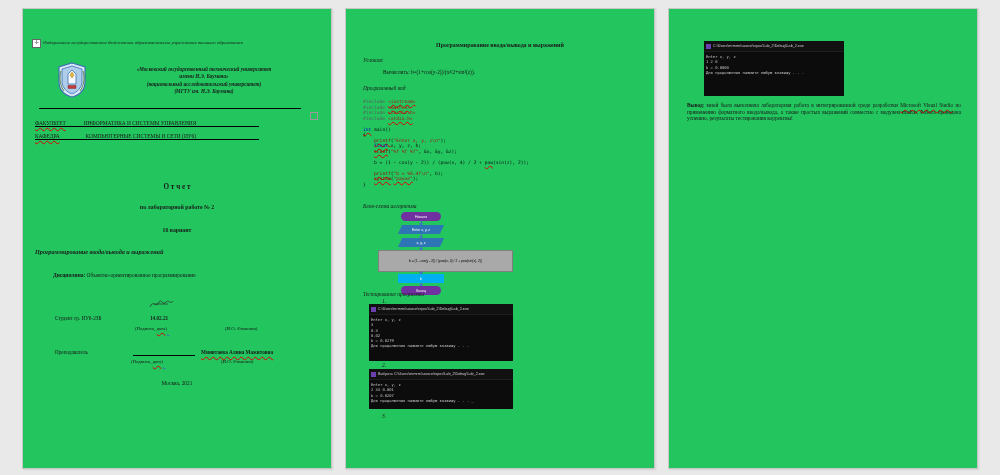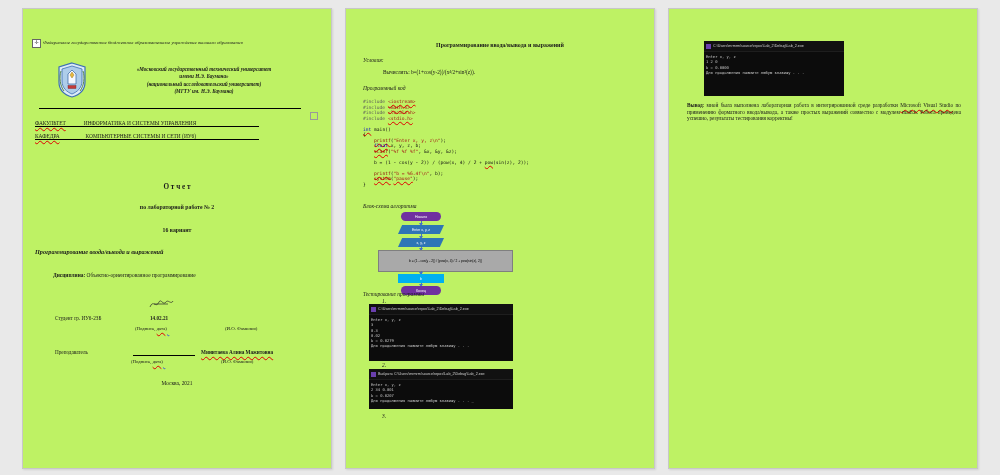--- a/index.html
+++ b/index.html
@@ -1,21 +1,21 @@
 <!DOCTYPE html>
 <html><head>
 <meta charset="utf-8">
 <style>
   html,body{margin:0;padding:0;}
   body{
     width:1000px;height:475px;background:#e9e9e9;position:relative;overflow:hidden;
     font-family:"Liberation Serif", serif;color:#1a1a1a;
     -webkit-font-smoothing:antialiased;
   }
-  .page{position:absolute;top:8px;width:308px;height:459px;background:#bef264;
+  .page{position:absolute;top:8px;width:308px;height:459px;background:#22c55e;
         border:1px solid #c7c7c7;box-shadow:1px 1px 2px rgba(0,0,0,.10);}
   #p1{left:22px}#p2{left:345px}#p3{left:668px}
   .abs{position:absolute}.b{font-weight:bold}.ctr{text-align:center}
   .sqr{text-decoration-line:underline;text-decoration-style:wavy;text-decoration-color:#e00000;
        text-decoration-thickness:1px;text-underline-offset:1.5px;text-decoration-skip-ink:none;}
   .sqb{text-decoration-line:underline;text-decoration-style:wavy;text-decoration-color:#3a5fd0;
        text-decoration-thickness:1px;text-underline-offset:1.5px;text-decoration-skip-ink:none;}
   .uline{border-bottom:1px solid #000;}
 
   

